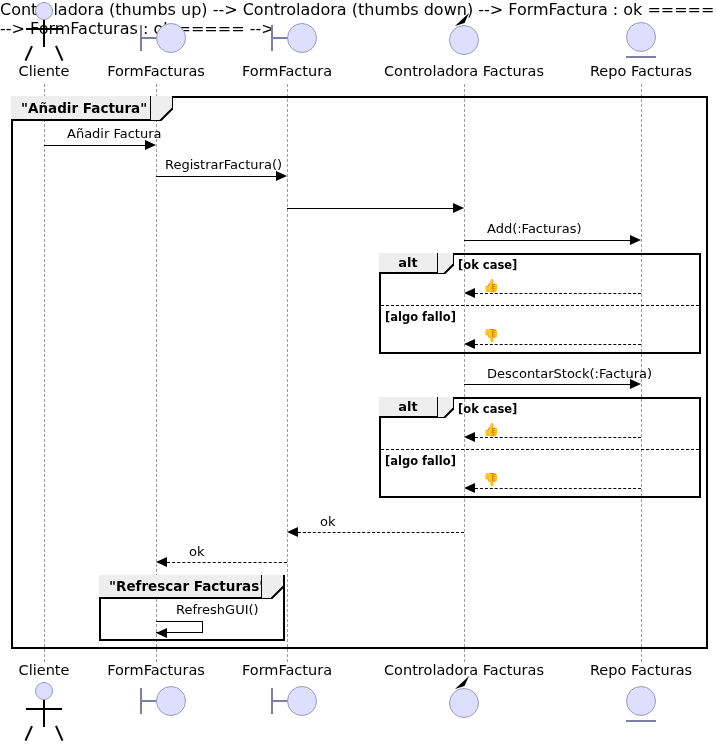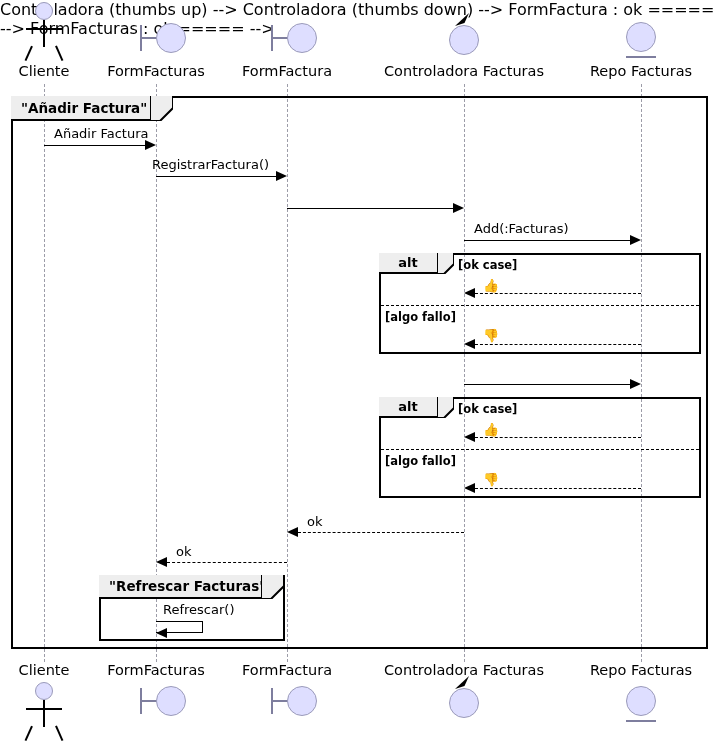--- a/index.html
+++ b/index.html
@@ -129,20 +129,21 @@
     width:0;height:0;
     border-top:5px solid transparent;
     border-bottom:5px solid transparent;
     border-right:11px solid #000000;
   }
   .msg-label{
     position:absolute;
     font-size:13px;
     color:#000000;
     white-space:nowrap;
+    margin-left:13px;
   }
   .emoji{
     position:absolute;
     font-size:13px;
     line-height:13px;
     color:#333;
     white-space:nowrap;
   }
   .selfcall{
     position:absolute;
@@ -264,20 +265,21 @@
   
   <div class="divider" style="left:381px;top:305px;width:318px;"></div>
   <div class="guard" style="left:385px;top:310px;">[algo fallo]</div>
 
    Controladora (thumbs down) --&gt;
   <div class="emoji" style="left:483px;top:329px;">👎</div>
   <div class="msg-line dashed" style="left:475px;top:344px;width:166px;"></div>
   <div class="arrow-l" style="left:464px;top:339px;"></div>
 
   
+  <div class="msg-label" style="left:474px;top:366px;">DescontarStock(:Factura)</div>
   <div class="msg-line" style="left:464px;top:384px;width:166px;"></div>
   <div class="arrow-r" style="left:630px;top:379px;"></div>
 
   
   <div class="frame" style="left:379px;top:397px;width:322px;height:101px;"></div>
   <div class="frame-tab" style="left:379px;top:397px;width:60px;height:21px;font-size:13px;padding-left:0;justify-content:center;">
     <span>alt</span>
   </div>
   <svg width="16" height="21" class="abs" style="left:438px;top:397px;">
     <path d="M0 0 L16 0 L16 11 L6 21 L0 21 Z" fill="#EEEEEE" stroke="none"></path>
@@ -312,21 +314,21 @@
   <div class="frame" style="left:99px;top:575px;width:186px;height:66px;"></div>
   <div class="frame-tab" style="left:99px;top:575px;width:164px;height:24px;font-size:13.5px;">
     <span>"Refrescar Facturas"</span>
   </div>
   <svg width="22" height="24" class="abs" style="left:262px;top:575px;">
     <path d="M0 0 L22 0 L22 11 L9 24 L0 24 Z" fill="#EEEEEE" stroke="none"></path>
     <path d="M22 0 L22 11 L9 24 L0 24" fill="none" stroke="#000000" stroke-width="2"></path>
   </svg>
 
   
-  <div class="msg-label" style="left:163px;top:602px;">Refrescar()</div>
+  <div class="msg-label" style="left:163px;top:602px;">RefreshGUI()</div>
   <div class="selfcall" style="left:156px;top:621px;width:47px;height:12px;"></div>
   <div class="arrow-l" style="left:156px;top:628px;"></div>
 
   
   <div class="participant" style="left:0px;top:662px;width:88px;">
     <div class="p-label">Cliente</div>
     <div class="icon-wrap" style="margin-top:4px;">
       <div class="actor-head" style="left:35px;top:0px;"></div>
       <div class="stick" style="left:43.2px;top:18px;width:1.6px;height:27px;"></div>
       <div class="stick" style="left:26px;top:26px;width:36px;height:1.6px;"></div>

